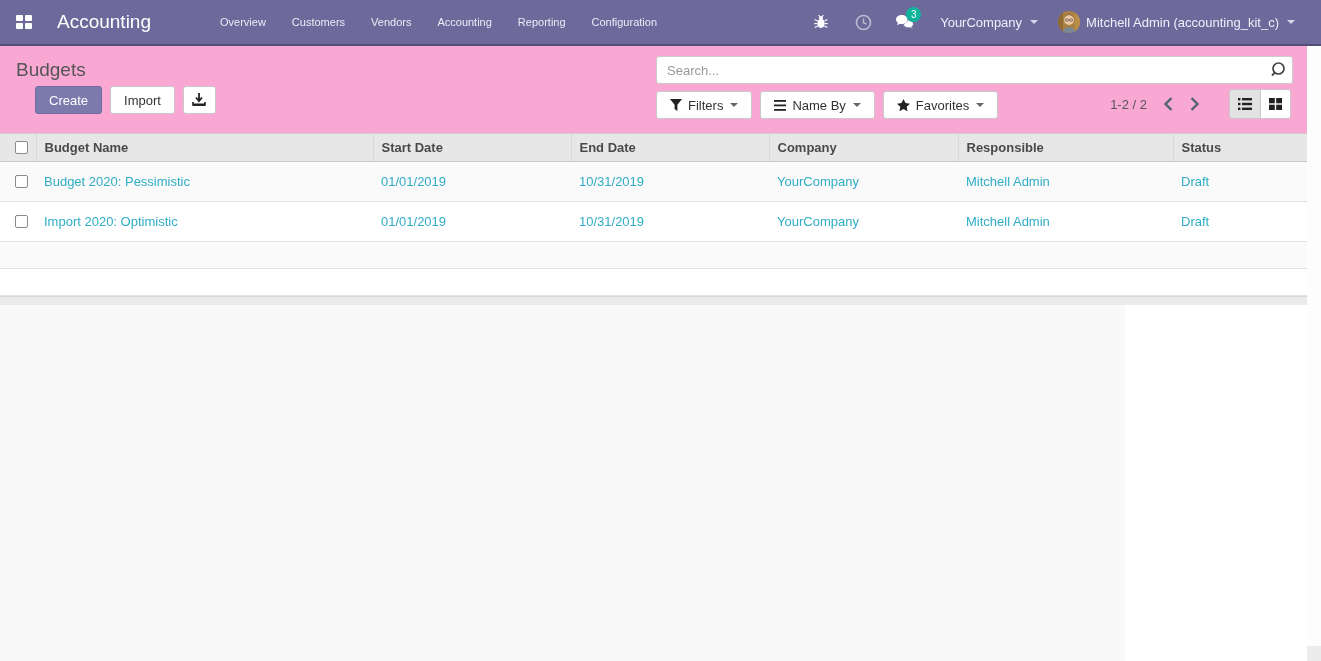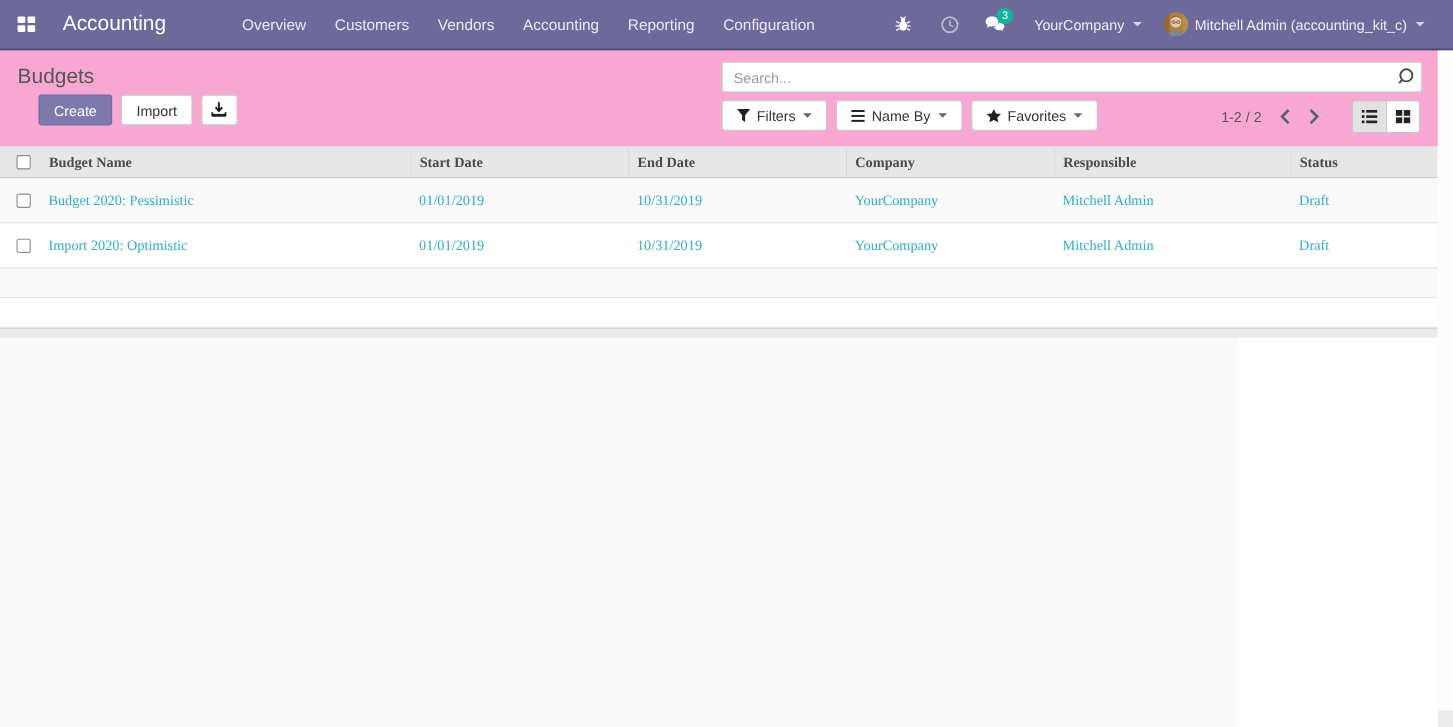--- a/index.html
+++ b/index.html
@@ -13,21 +13,21 @@
   body{font-family:"Liberation Sans",sans-serif;background:#fff;position:relative;}
 
   
   .navbar{height:46px;background:var(--navbar-bg);display:flex;align-items:center;
           padding:0 16px;border-bottom:2px solid #524e78;}
   .apps-btn{width:16px;height:15px;display:grid;grid-template-columns:7px 7px;
             grid-template-rows:6px 6px;gap:2px;cursor:pointer;flex:0 0 auto;}
   .apps-btn span{background:#fff;border-radius:1px;}
   .brand{color:#fff;font-size:19px;margin-left:25px;cursor:pointer;white-space:nowrap;}
   .nav-menu{display:flex;align-items:center;margin-left:56px;height:100%;}
-  .nav-item{color:#edeaf6;font-size:14px;padding:0 13px;height:100%;display:flex;
+  .nav-item{color:#edeaf6;font-size:11px;padding:0 13px;height:100%;display:flex;
             align-items:center;cursor:pointer;white-space:nowrap;}
   .systray{margin-left:auto;display:flex;align-items:center;gap:8px;height:100%;}
   .tray-icon{width:34px;height:100%;display:flex;align-items:center;justify-content:center;
              cursor:pointer;position:relative;}
   .tray-icon svg{display:block;}
   .badge{position:absolute;top:7px;right:1px;min-width:15px;height:15px;border-radius:8px;
          background:var(--badge-bg);color:#fff;font-size:10px;display:flex;align-items:center;
          justify-content:center;padding:0 4px;}
   .tray-menu{display:flex;align-items:center;gap:6px;color:#f0eefa;font-size:13px;
              padding:0 10px;height:100%;cursor:pointer;white-space:nowrap;}
@@ -43,37 +43,37 @@
        padding:0 13px;cursor:pointer;border:1px solid #c8c8c8;background:#fff;color:#333;
        font-family:"Liberation Sans",sans-serif;}
   .btn-primary{background:var(--accent);border-color:#6f6c9d;color:#fff;}
   .btn-icon{width:33px;justify-content:center;padding:0;}
   .search-wrap{position:absolute;left:656px;top:10px;width:637px;height:28px;}
   .search-input{width:100%;height:100%;border:1px solid #ccc;border-radius:3px;
                 font-size:13px;padding:0 30px 0 10px;color:#333;outline:none;
                 font-family:"Liberation Sans",sans-serif;}
   .search-input::placeholder{color:#9a9a9a;}
   .search-btn{position:absolute;right:6px;top:5px;cursor:pointer;background:none;border:none;padding:0;}
-  .cp-right{position:absolute;left:656px;top:45px;right:30px;height:28px;display:flex;align-items:flex-start;}
+  .cp-right{position:absolute;left:656px;top:45px;right:30px;height:28px;display:flex;align-items:flex-end;}
   .filter-group{display:flex;gap:8px;}
   .btn .b-icon{margin-right:6px;display:inline-flex;}
   .btn .caret{border-top-color:#666;margin-left:7px;}
   .pager-zone{margin-left:auto;display:flex;align-items:center;}
   .pager-range{font-size:13px;color:#555;cursor:pointer;}
   .pager-arrow{width:26px;height:28px;display:flex;align-items:center;justify-content:center;
                cursor:pointer;background:none;border:none;}
   .pager-arrow:first-of-type{margin-left:8px;}
   .switcher{display:flex;margin-left:22px;border:1px solid #c8c8c8;border-radius:3px;overflow:hidden;}
   .switch-btn{width:30px;height:28px;display:flex;align-items:center;justify-content:center;
               background:#fff;cursor:pointer;border:none;}
   .switch-btn.active{background:#e2e2e2;}
   .switch-btn + .switch-btn{border-left:1px solid #c8c8c8;}
 
   
-  .list-zone{position:absolute;left:0;top:133px;width:1125px;bottom:0;background:#f9f9f9;font-family:Liberation Serif, serif;}
+  .list-zone{position:absolute;left:0;top:133px;width:1125px;bottom:0;background:#f9f9f9;}
   table.o-list{width:1307px;border-collapse:collapse;table-layout:fixed;font-size:13px;background:#fff;}
   .o-list th{height:28px;background:#e7e7e7;border-top:1px solid #cfcfcf;
              border-bottom:1px solid #c9c9c9;text-align:left;padding:0 8px;color:#4a4a4a;
              font-weight:bold;cursor:pointer;white-space:nowrap;overflow:hidden;}
   .o-list th + th{border-left:1px solid #d9d9d9;}
   .o-list td{height:27px;padding:12px 8px;border-bottom:1px solid #e2e2e2;color:var(--link);
              cursor:pointer;white-space:nowrap;overflow:hidden;}
   .o-list tbody tr:nth-child(odd) td{background:#fafafa;}
   .o-list tbody tr:nth-child(even) td{background:#fff;}
   .cb-cell{text-align:center;padding:0 0 0 15px !important;}

